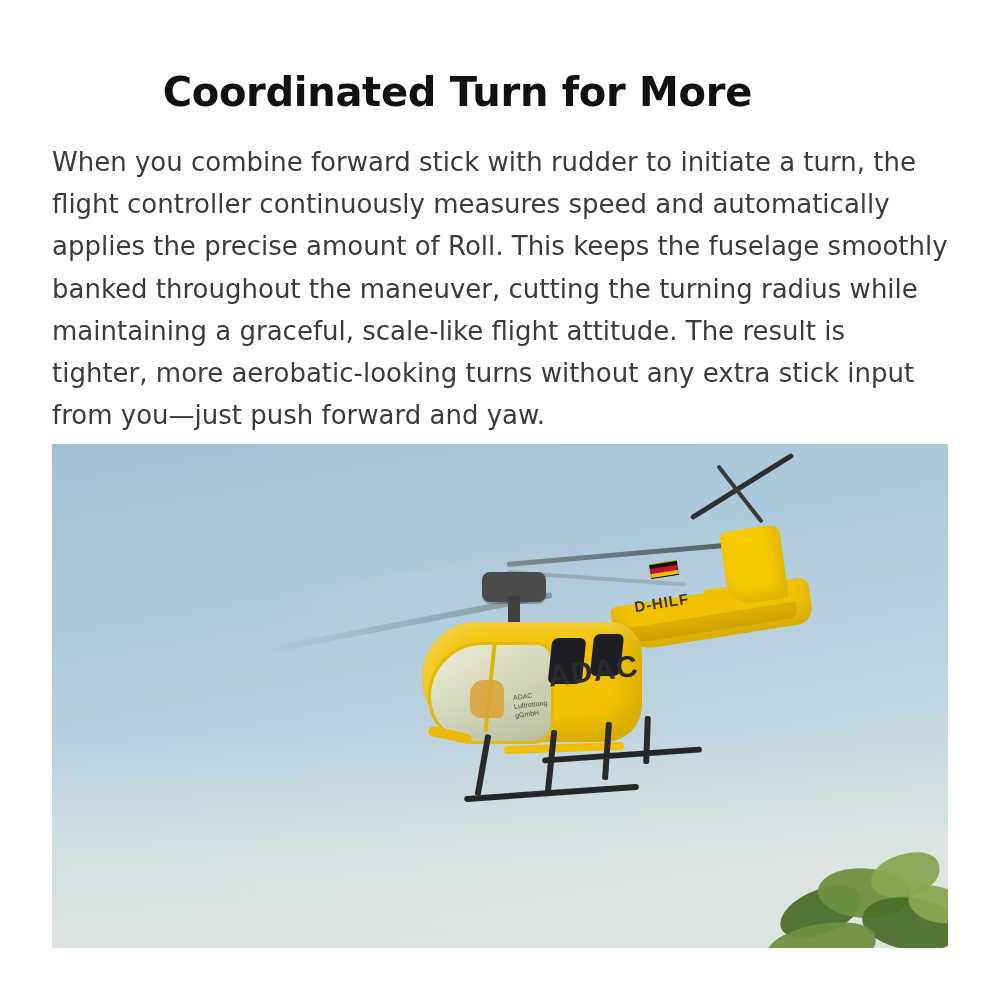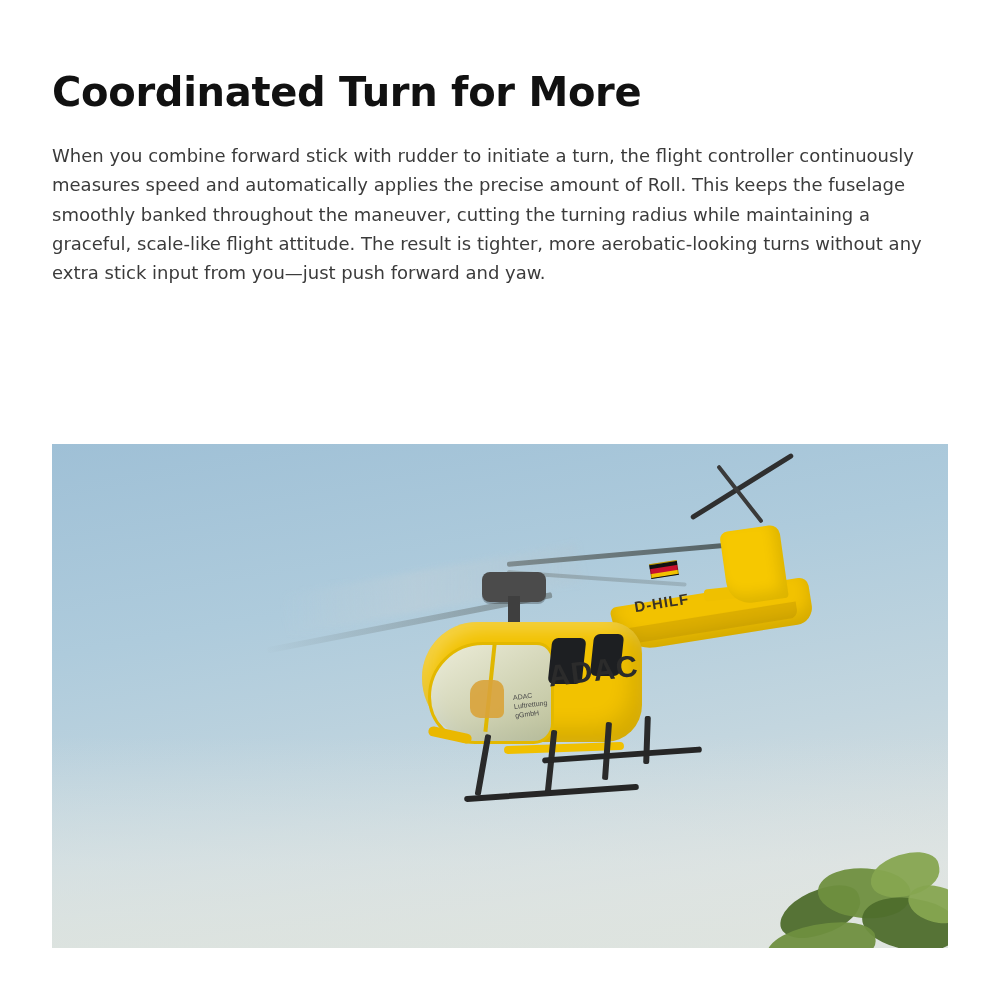--- a/index.html
+++ b/index.html
@@ -26,24 +26,25 @@
     padding-top: 66px;
     font-size: 40px;
     line-height: 1.33;
     font-weight: bold;
     letter-spacing: -0.3px;
     color: #111111;
     max-width: 700px;
   }
   .headline .line {
     display: block;
+    text-align: right;
   }
   .body-copy {
     margin: 22px 0 7px 0;
-    font-size: 18px;
+    font-size: 26px;
     line-height: 1.62;
     color: #3b3b3b;
     max-width: 900px;
     font-weight: 400;
   }
   .figure {
     position: absolute;
     left: 52px;
     top: 444px;
     width: 896px;

